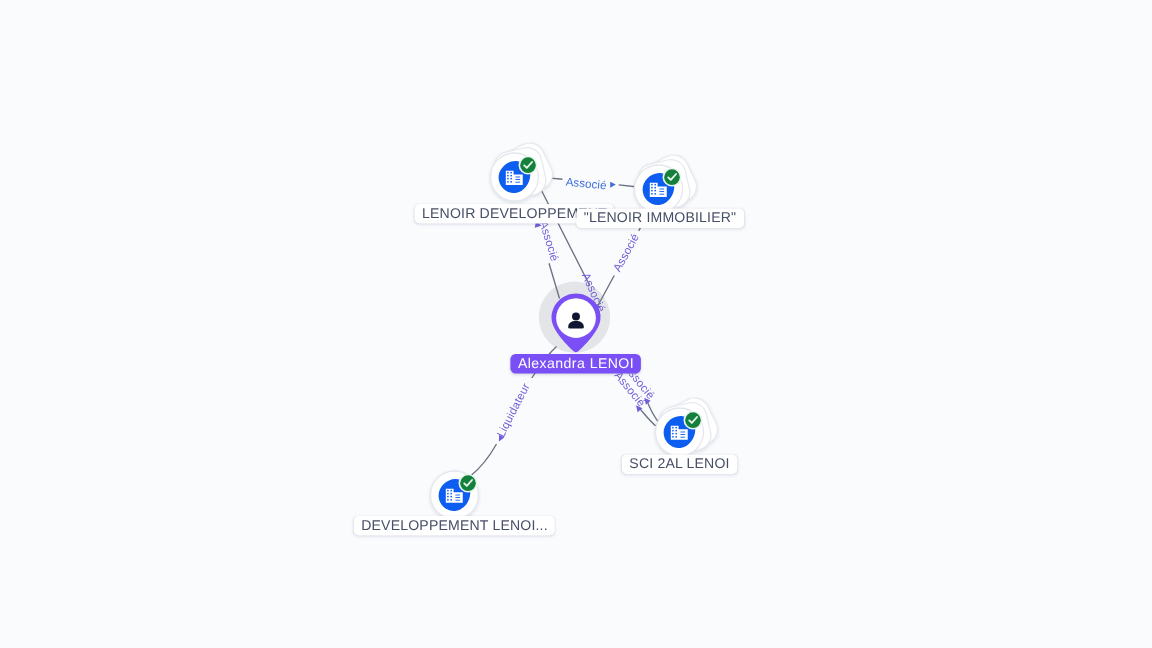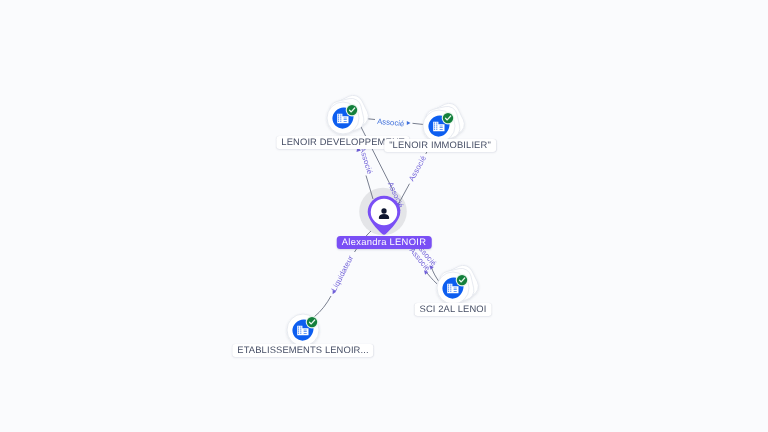--- a/index.html
+++ b/index.html
@@ -213,18 +213,18 @@
           <rect x="0.75" y="2.6" width="3.15" height="0.6" fill="#0d5ef0"></rect>
         </g>
         <g>
           <circle cx="9" cy="-7.9" r="6.300000000000001" fill="#e8f5ec"></circle>
           <circle cx="9" cy="-7.9" r="5.2" fill="#14803c"></circle>
           <path d="M 6.5 -7.75 L 8.2 -6.050000000000001 L 11.7 -10" fill="none" stroke="#e8f5ec" stroke-width="1.25" stroke-linecap="round" stroke-linejoin="round"></path>
         </g>
       </svg>
       <div class="nodelabel" style="left: 343px; top: 136px;">LENOIR DEVELOPPEMENT</div>
       <div class="nodelabel" style="left: 440px; top: 139px;">"LENOIR IMMOBILIER"</div>
-      <div class="nodelabel personlabel" style="left: 384px; top: 236px;">Alexandra LENOIR</div>
+      <div class="nodelabel personlabel" style="left: 384px; top: 236px;">Alexandra LENOI</div>
       <div class="nodelabel" style="left: 453px; top: 303px;">SCI 2AL LENOI</div>
-      <div class="nodelabel" style="left: 303px; top: 344px;">ETABLISSEMENTS LENOIR...</div>
+      <div class="nodelabel" style="left: 303px; top: 344px;">DEVELOPPEMENT LENOI...</div>
     </div>
 
 </div>
 
 </body></html>

